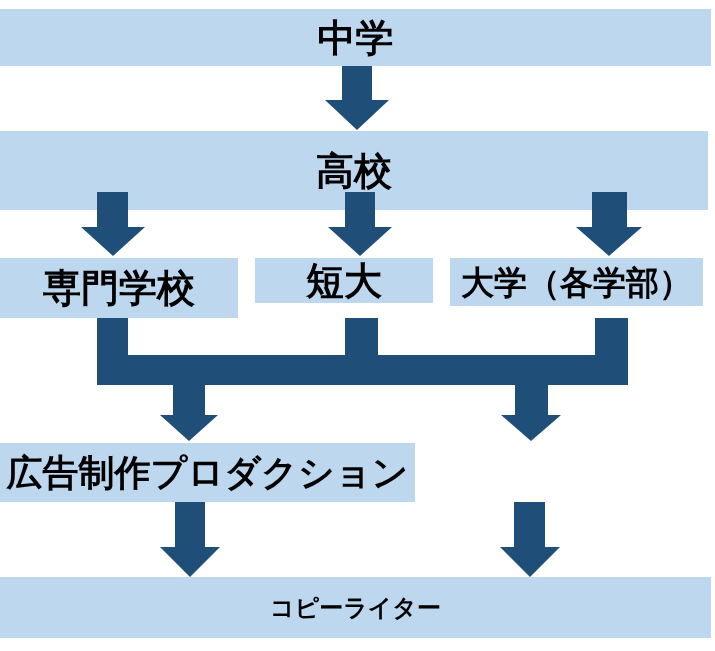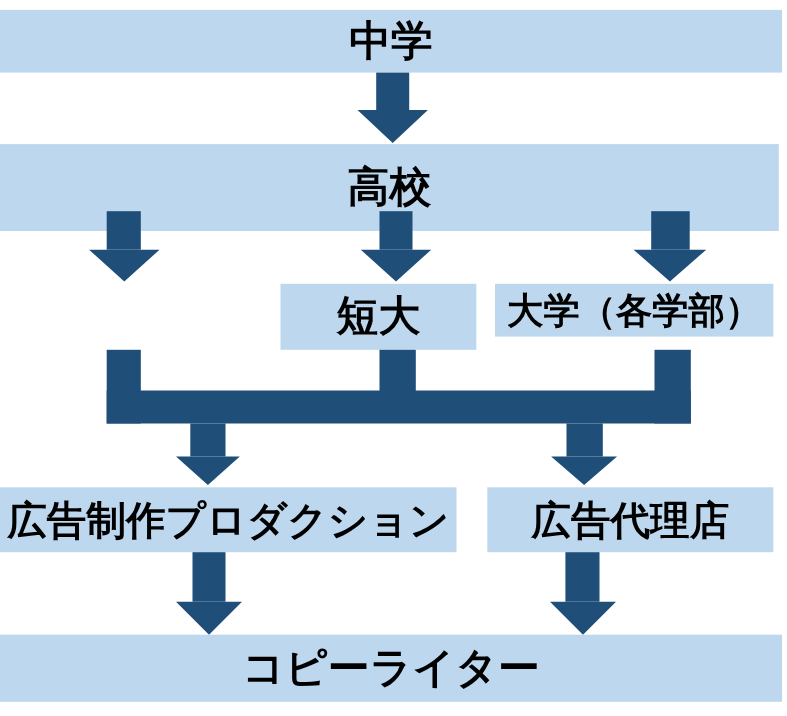--- a/index.html
+++ b/index.html
@@ -33,27 +33,27 @@
   .shaft { position: absolute; background: var(--arrow); }
   .head  { position: absolute; width: 0; height: 0; border-style: solid;
            border-color: var(--arrow) transparent transparent transparent; }
 
   
   #box-junior-high   { left: 0px;   top: 9px;   width: 711px; height: 57px; font-size: 38px; }
   
   #box-high-school   { left: 0px;   top: 131px; width: 708px; height: 79px; font-size: 38px; }
   
   #box-vocational    { left: 0px;   top: 258px; width: 238px; height: 60px; font-size: 38px; }
-  #box-junior-college{ left: 255px; top: 258px; width: 178px; height: 60px; font-size: 38px; }
+  #box-junior-college{ left: 255px; top: 258px; width: 178px; height: 45px; font-size: 38px; }
   #box-university    { left: 450px; top: 258px; width: 253px; height: 48px; font-size: 33px; }
   
   #box-ad-production { left: 0px;   top: 443px; width: 415px; height: 59px; font-size: 36px; text-align: center; }
   #box-ad-agency     { left: 443px; top: 443px; width: 260px; height: 59px; font-size: 36px; }
   
-  #box-copywriter    { left: 0px;   top: 577px; width: 711px; height: 61px; font-size: 38px; }
+  #box-copywriter    { left: 0px;   top: 577px; width: 711px; height: 61px; font-size: 24px; }
 
   
   #a1-shaft { left: 342px; top: 66px;  width: 30px; height: 34px; }
   #a1-head  { left: 325px; top: 100px; border-width: 30px 32px 0 32px; }
 
   
   #a2-shaft { left: 97px;  top: 192px; width: 31px; height: 35px; }
   #a2-head  { left: 81px;  top: 227px; border-width: 29px 32px 0 32px; }
   #a3-shaft { left: 345px; top: 192px; width: 30px; height: 35px; }
   #a3-head  { left: 328px; top: 227px; border-width: 29px 32px 0 32px; }
@@ -88,34 +88,34 @@
 
   <div class="box" id="box-high-school">高校</div>
 
   <div class="shaft" id="a2-shaft"></div>
   <div class="head" id="a2-head"></div>
   <div class="shaft" id="a3-shaft"></div>
   <div class="head" id="a3-head"></div>
   <div class="shaft" id="a4-shaft"></div>
   <div class="head" id="a4-head"></div>
 
+  <div class="box" id="box-vocational">専門学校</div>
   <div class="box" id="box-junior-college">短大</div>
   <div class="box" id="box-university">大学（各学部）</div>
 
   <div class="shaft" id="stub-vocational"></div>
   <div class="shaft" id="stub-junior-college"></div>
   <div class="shaft" id="stub-university"></div>
   <div class="shaft" id="connector-bar"></div>
   <div class="shaft" id="a5-shaft"></div>
   <div class="head" id="a5-head"></div>
   <div class="shaft" id="a6-shaft"></div>
   <div class="head" id="a6-head"></div>
 
   <div class="box" id="box-ad-production">広告制作プロダクション</div>
-  <div class="box" id="box-ad-agency">広告代理店</div>
 
   <div class="shaft" id="a7-shaft"></div>
   <div class="head" id="a7-head"></div>
   <div class="shaft" id="a8-shaft"></div>
   <div class="head" id="a8-head"></div>
 
   <div class="box" id="box-copywriter">コピーライター</div>
 
 </div>
 

